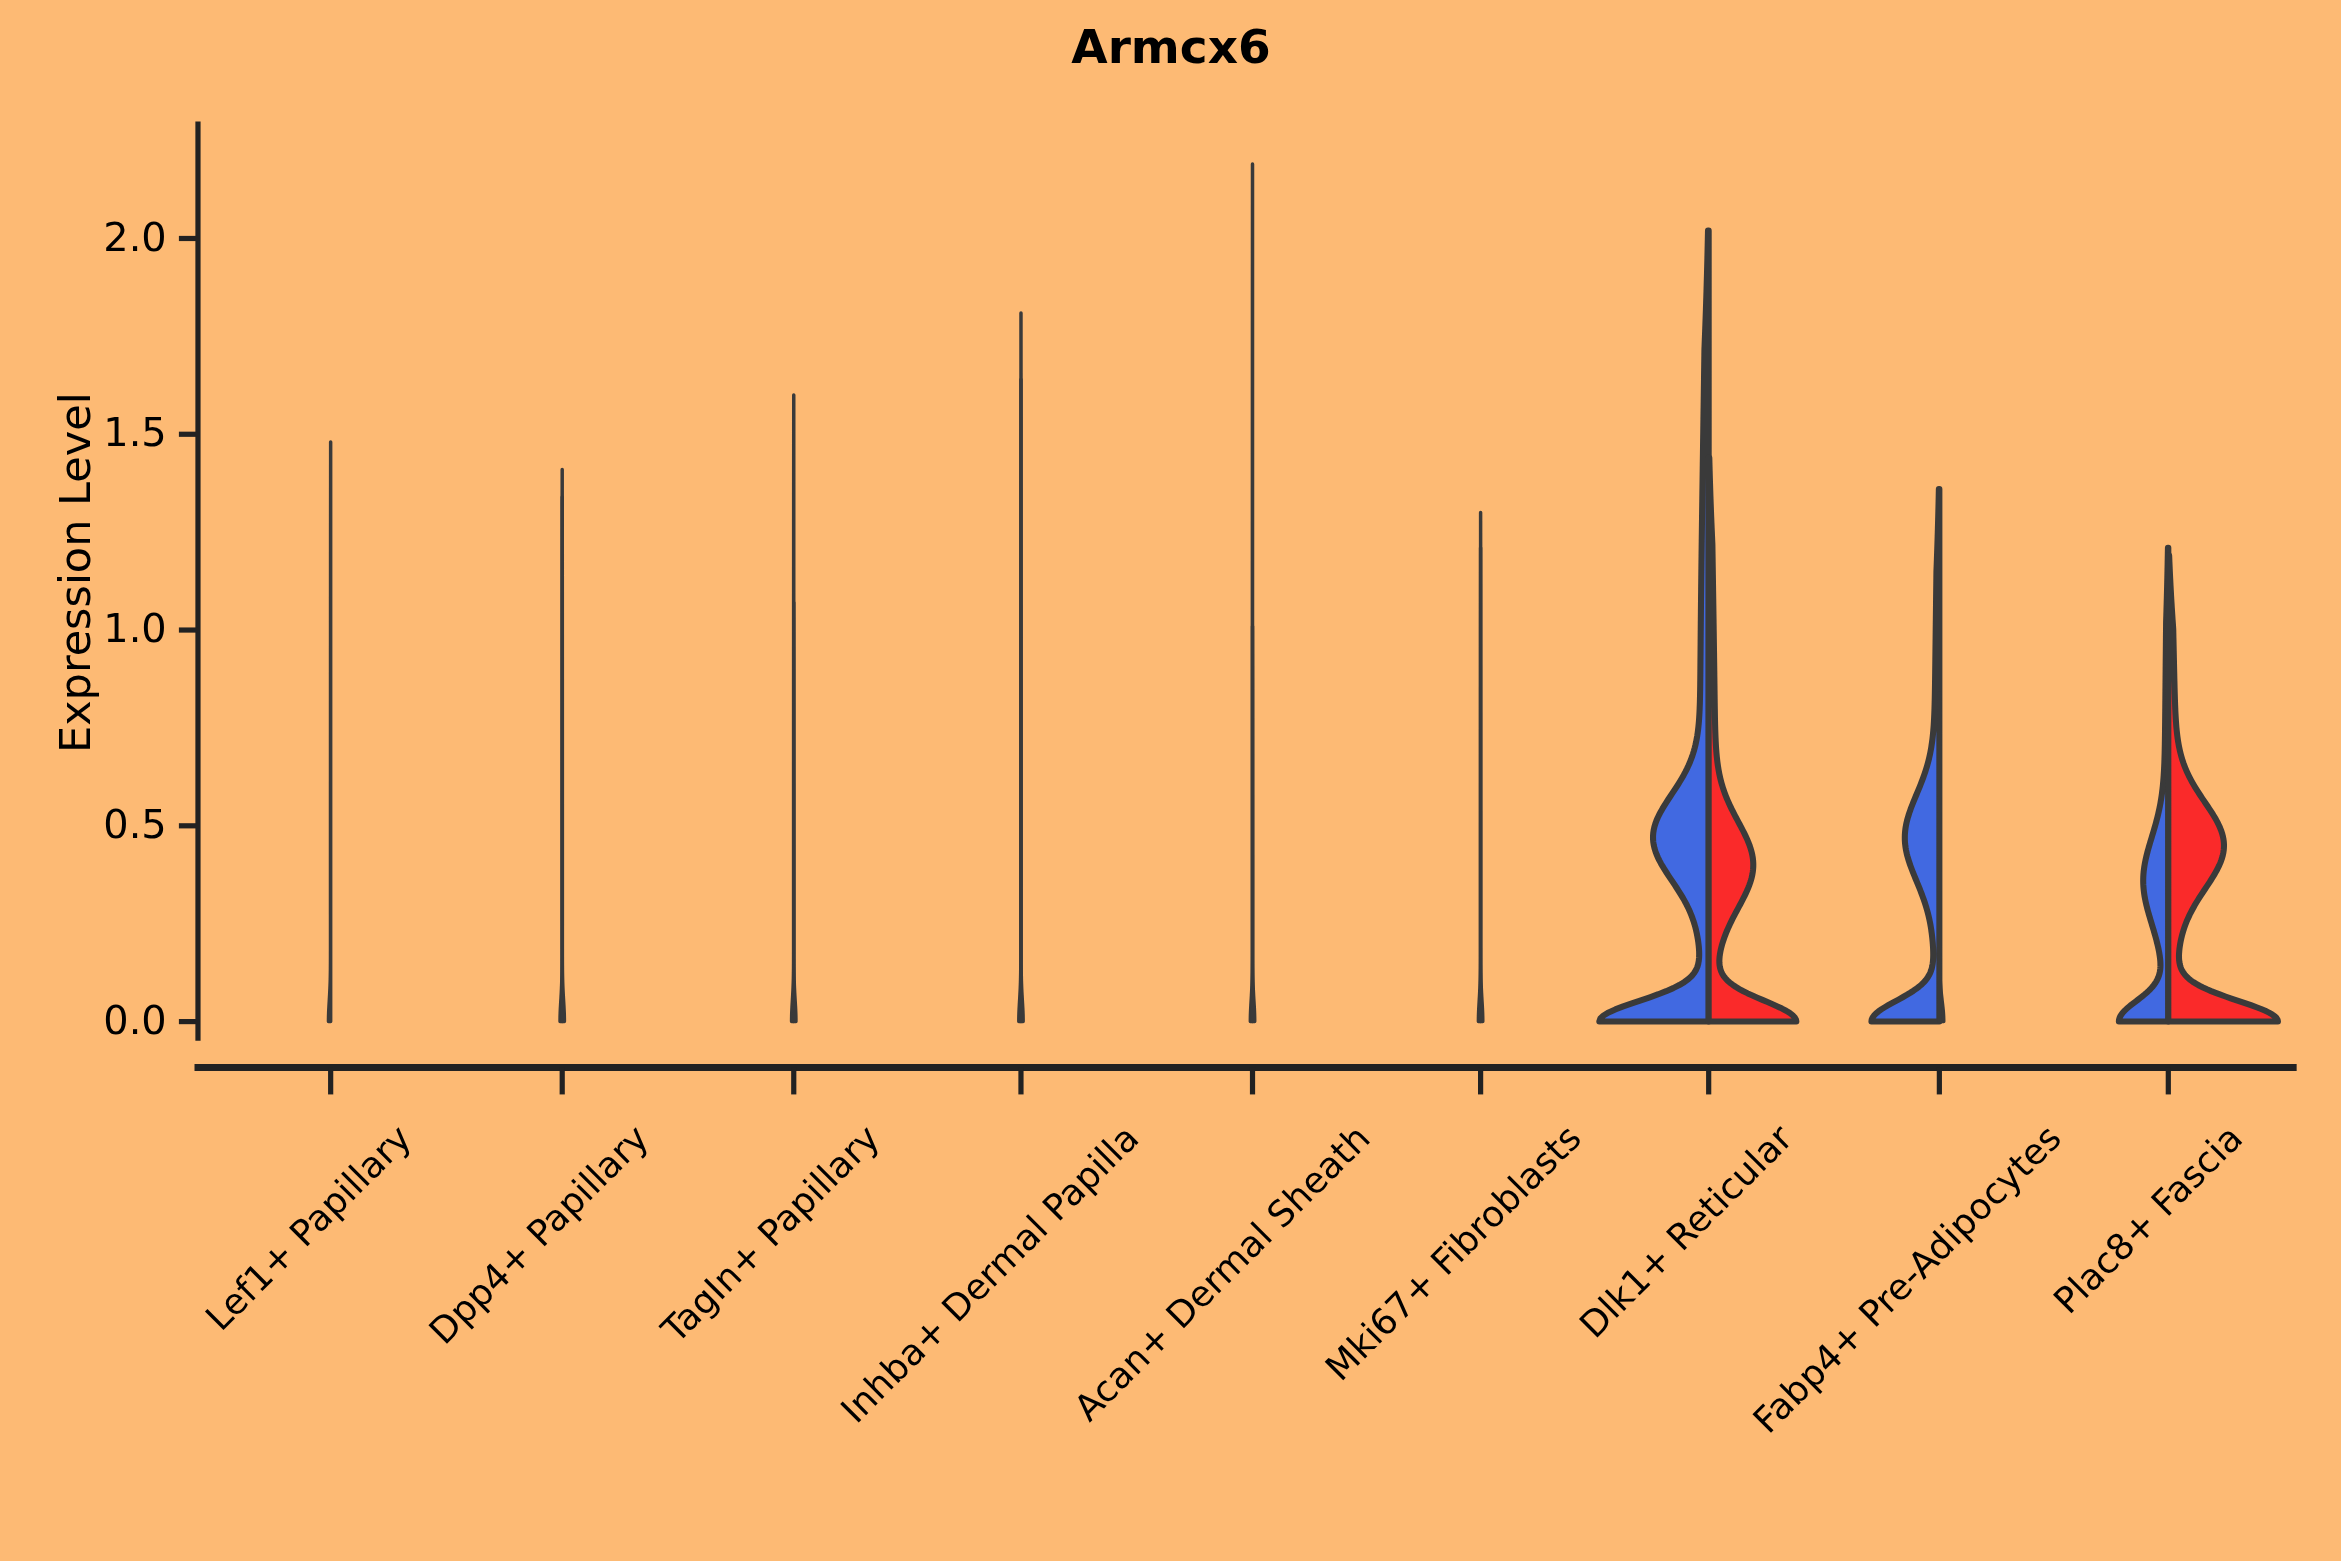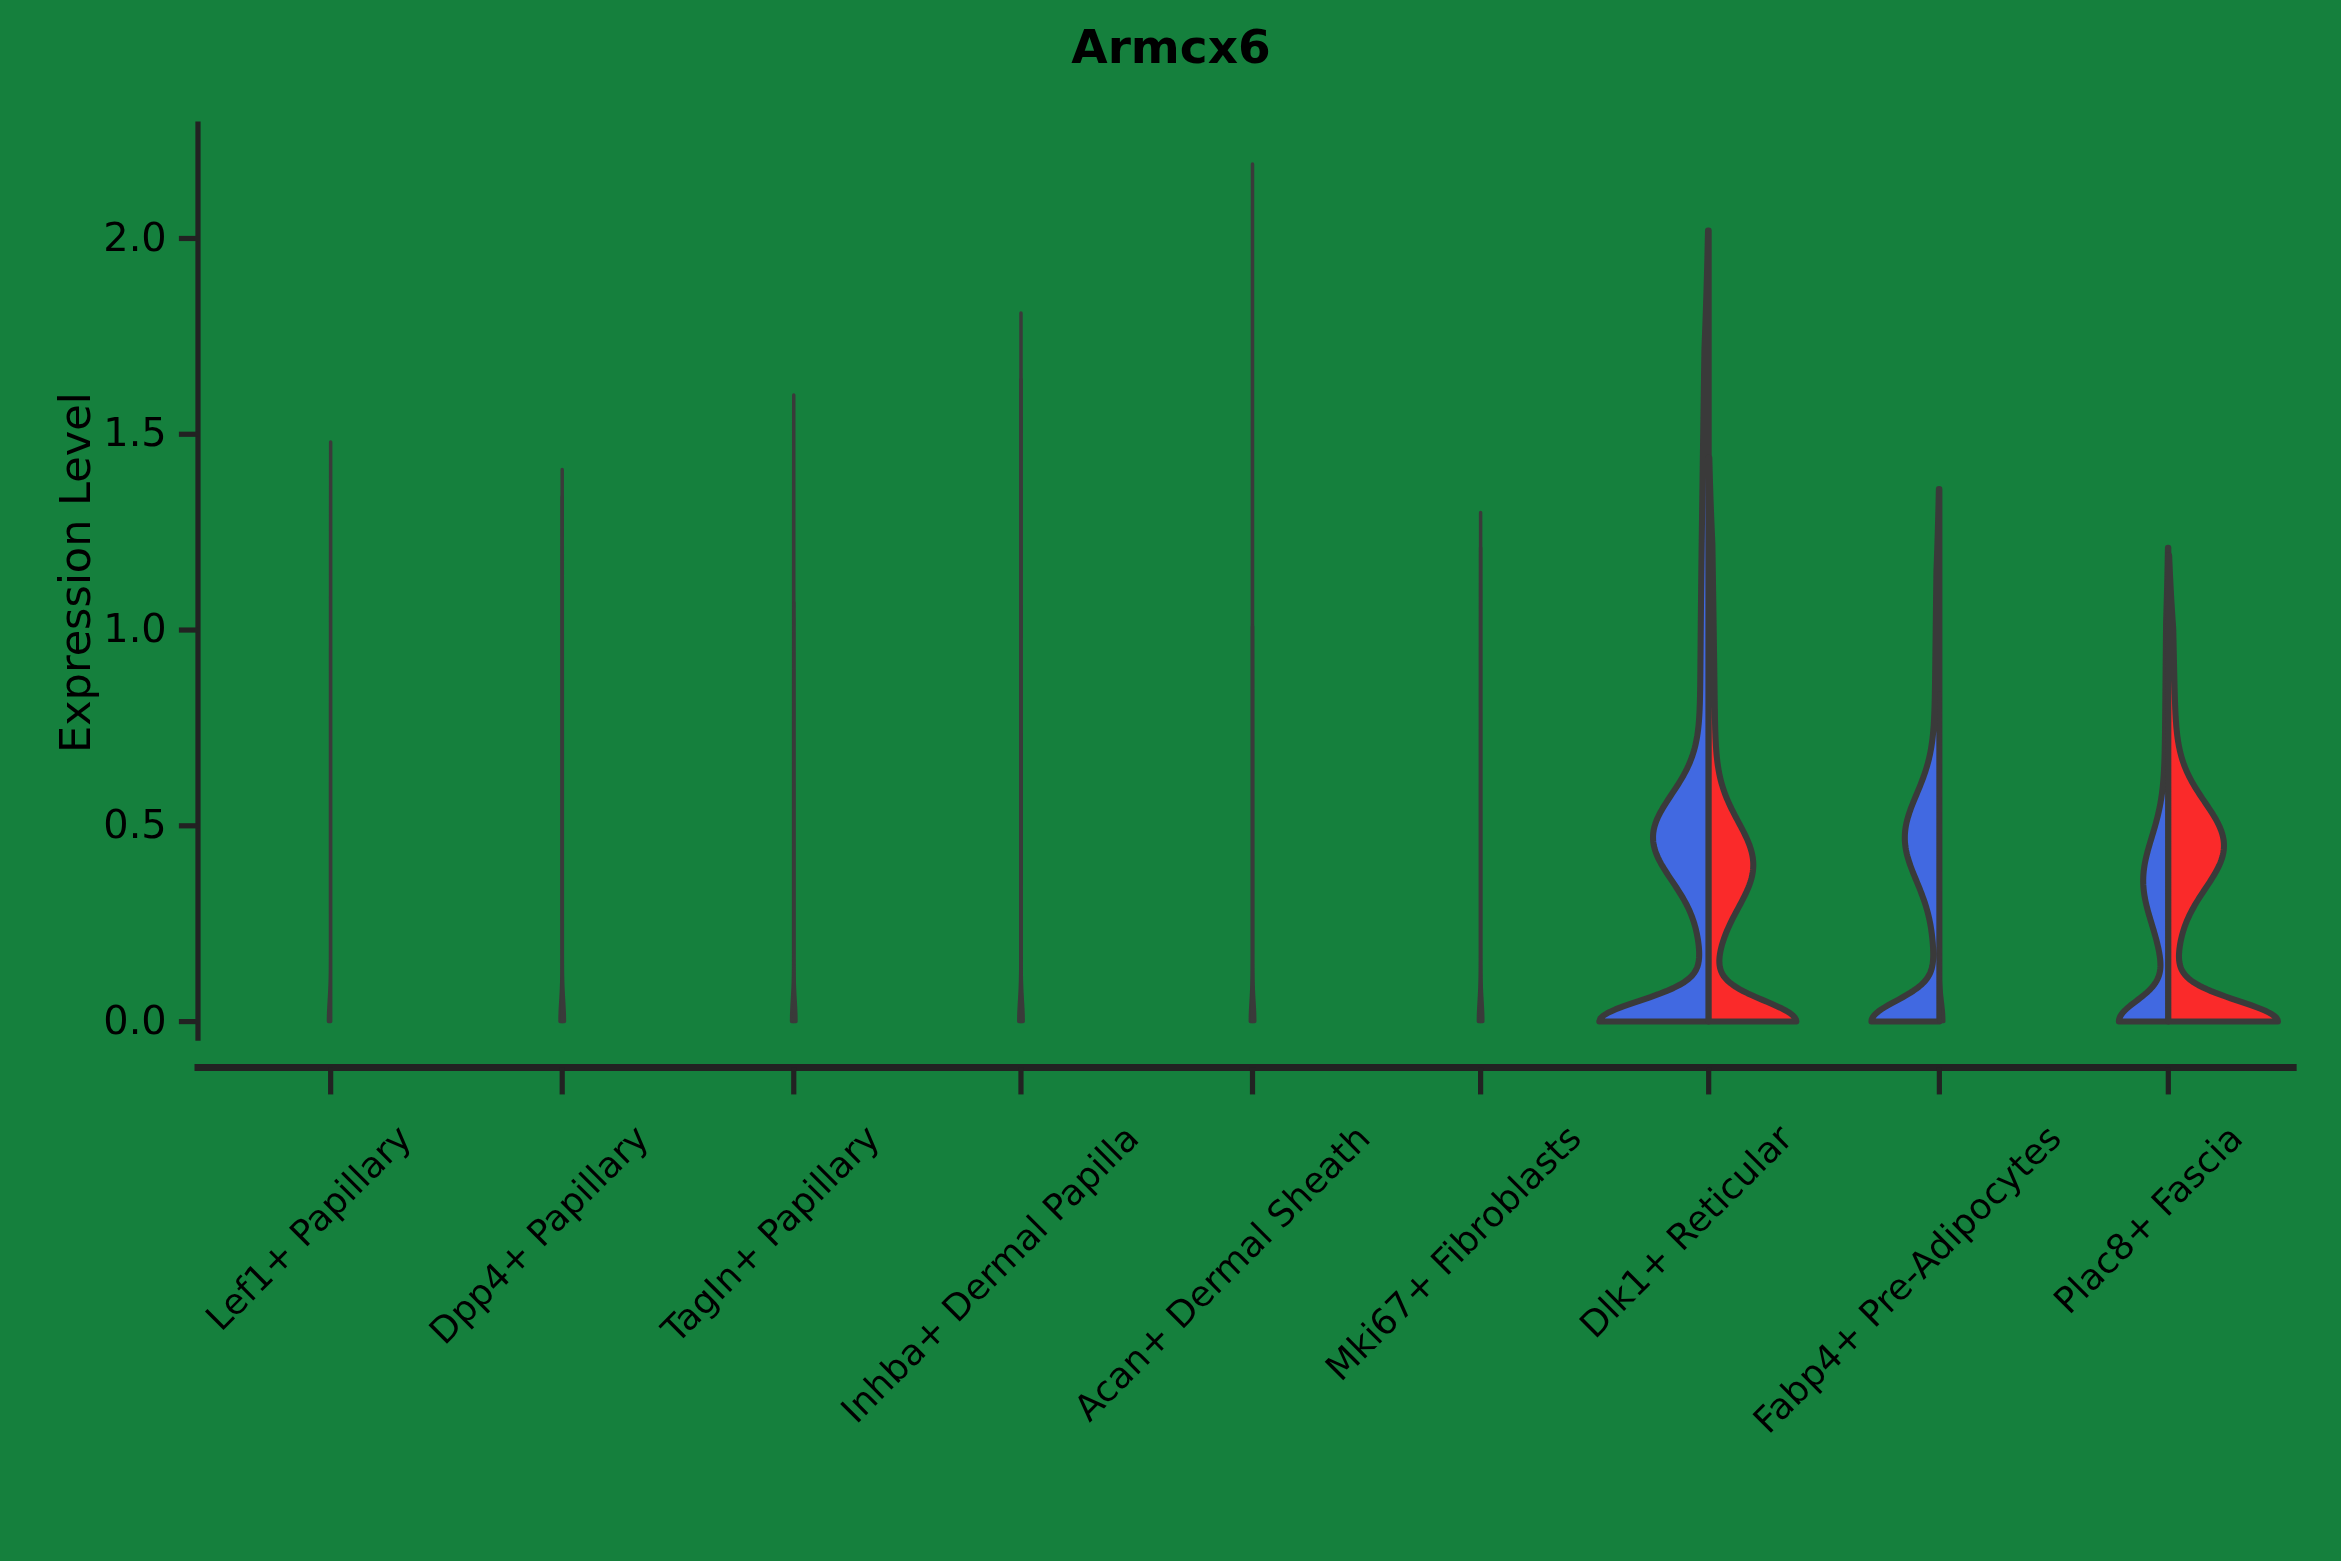--- a/index.html
+++ b/index.html
@@ -1,17 +1,17 @@
 <!DOCTYPE html>
 <html style="font-size:14px"><head>
 <meta charset="utf-8">
 <style>
   html,body{margin:0;padding:0;background:#ffffff;}
   body{width:2342px;height:1561px;font-family:"DejaVu Sans",sans-serif;overflow:hidden;}
-  #root{position:relative;width:2342px;height:1561px;background:#15803d;}
+  #root{position:relative;width:2342px;height:1561px;background:#fdba74;}
   #chart-title{
     position:absolute;left:0;top:19px;width:2342px;text-align:center;
     font-size:47px;font-weight:bold;color:#000;letter-spacing:0px;
     font-family:"DejaVu Sans",sans-serif;
   }
   #plot-svg{position:absolute;left:0;top:0;}
   .ytick-label{
     font-size:46px;fill:#000;font-family:"DejaVu Sans",sans-serif;
     text-anchor:end;dominant-baseline:middle;
   }

